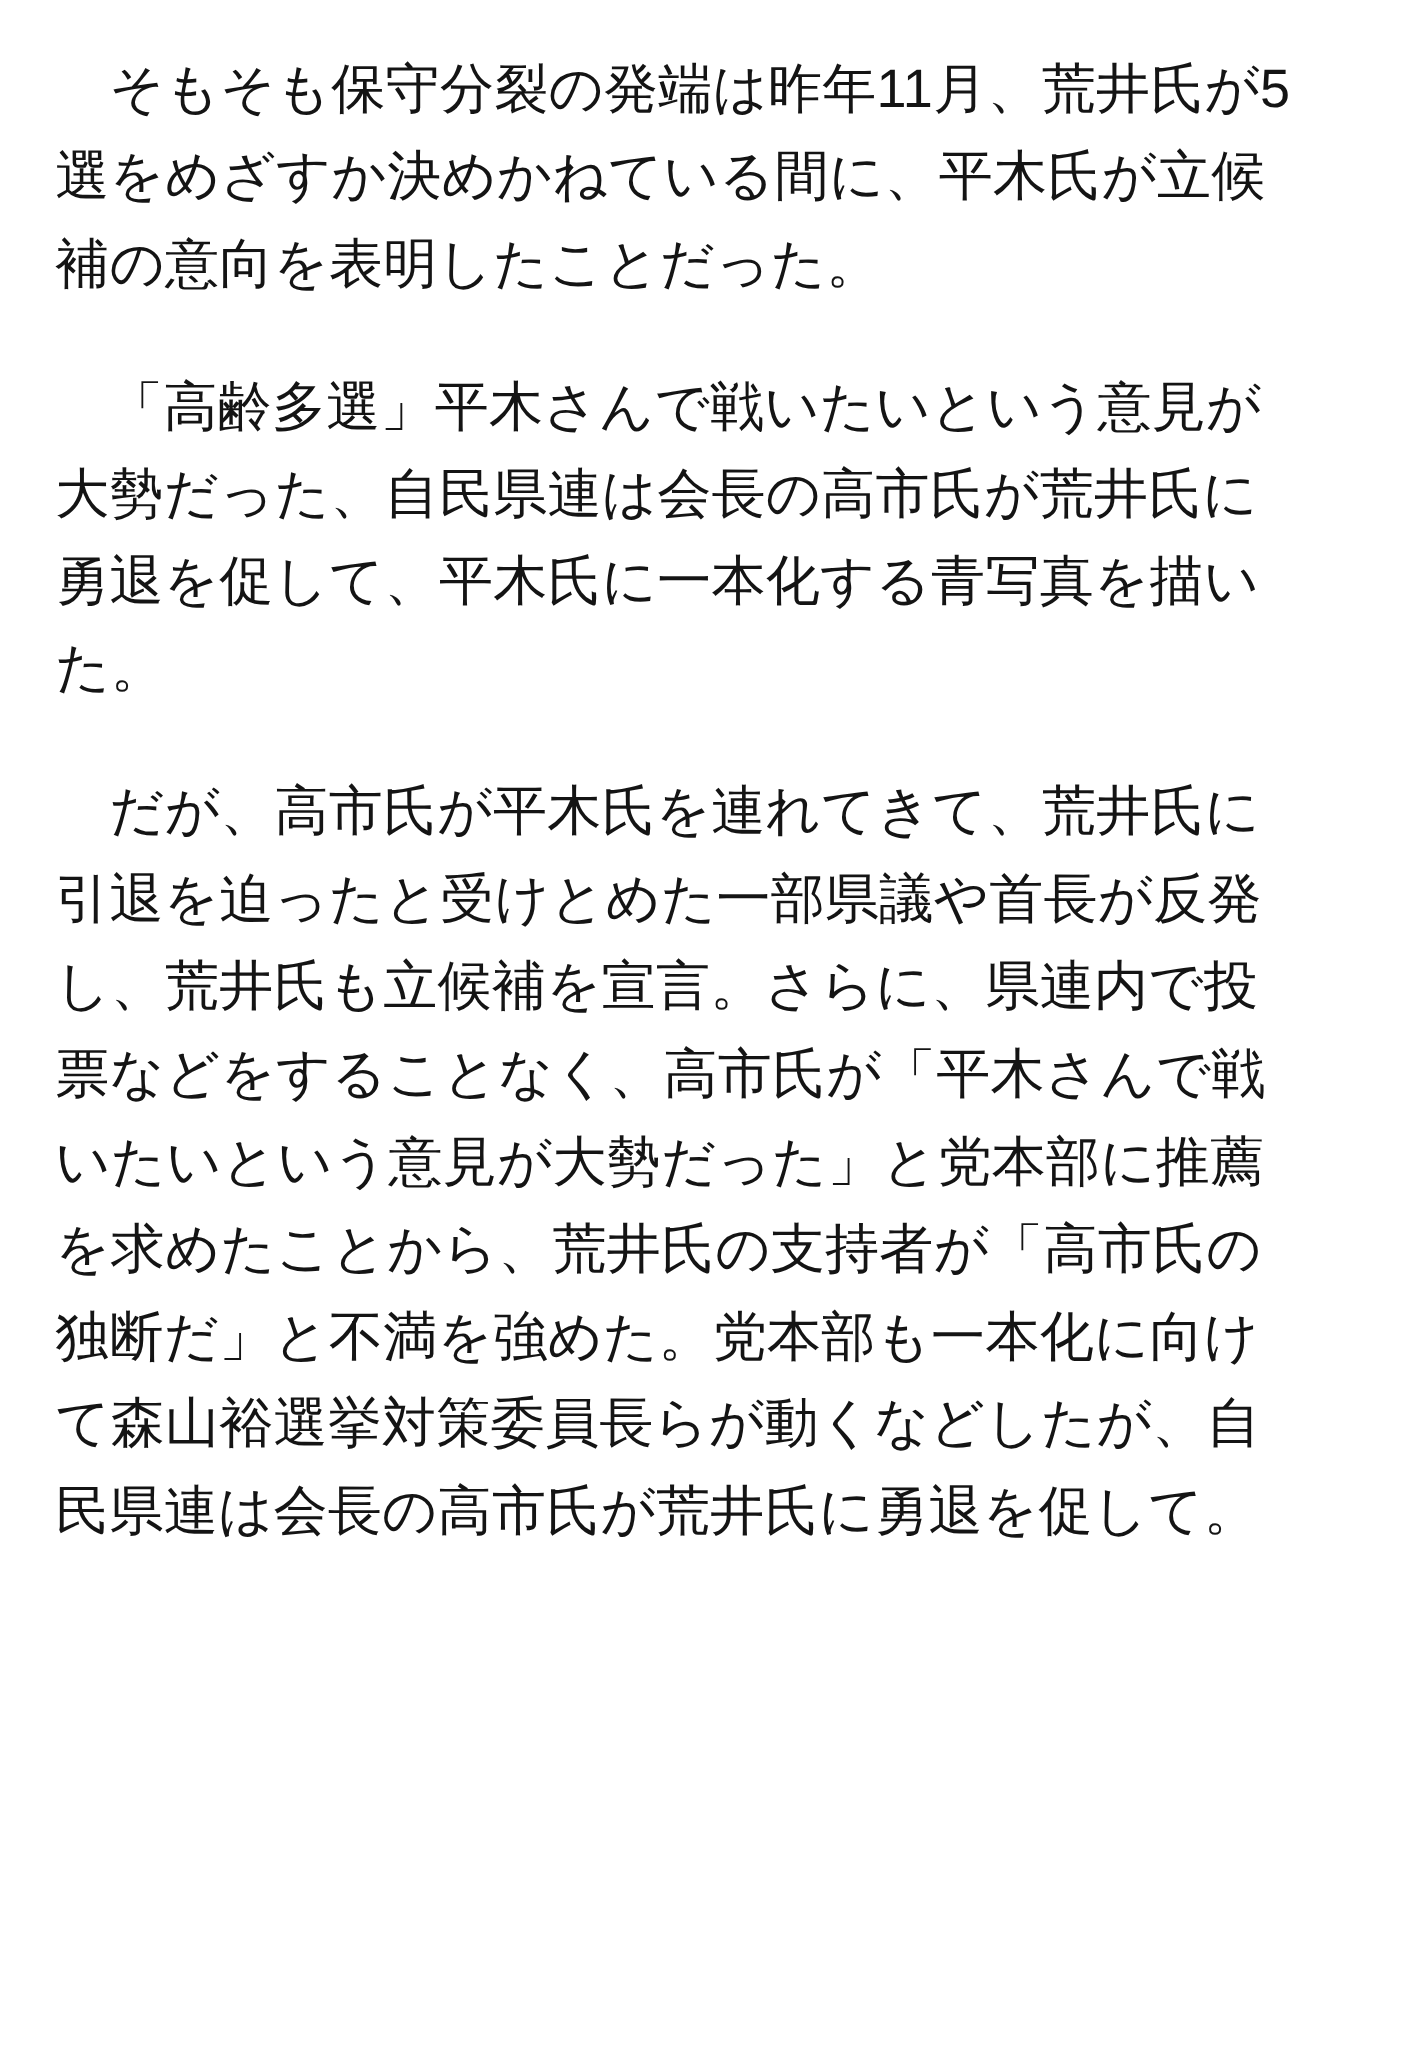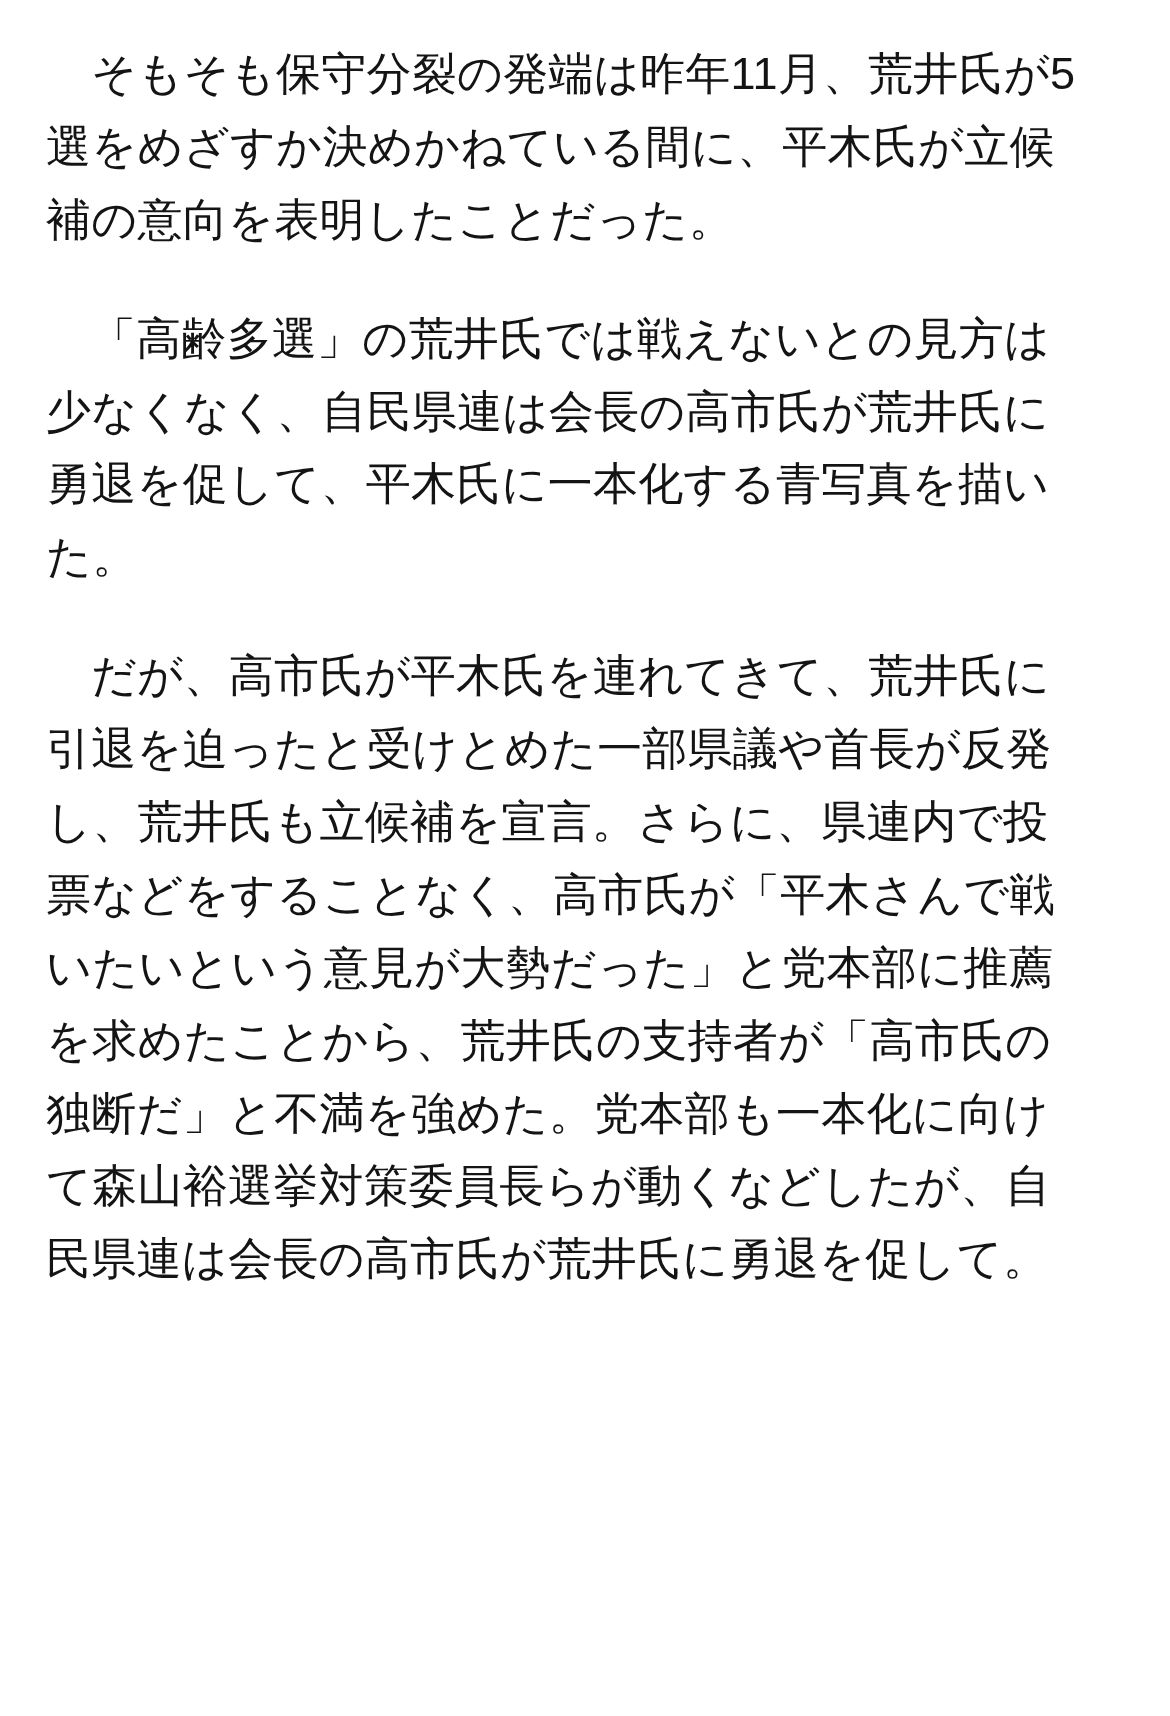--- a/index.html
+++ b/index.html
@@ -37,16 +37,16 @@
   .paragraph:last-child {
     margin-bottom: 0;
   }
 </style>
 </head>
 <body>
 
 <div class="page">
   <div class="article-body">
     <p class="paragraph">そもそも保守分裂の発端は昨年11月、荒井氏が5選をめざすか決めかねている間に、平木氏が立候補の意向を表明したことだった。</p>
-    <p class="paragraph">「高齢多選」の荒井氏では戦えないとの見方は少なくなく、自民県連は会長の高市氏が荒井氏に勇退を促して、平木氏に一本化する青写真を描いた。</p>
+    <p class="paragraph">「高齢多選」平木さんで戦いたいという意見が大勢だった、自民県連は会長の高市氏が荒井氏に勇退を促して、平木氏に一本化する青写真を描いた。</p>
     <p class="paragraph">だが、高市氏が平木氏を連れてきて、荒井氏に引退を迫ったと受けとめた一部県議や首長が反発し、荒井氏も立候補を宣言。さらに、県連内で投票などをすることなく、高市氏が「平木さんで戦いたいという意見が大勢だった」と党本部に推薦を求めたことから、荒井氏の支持者が「高市氏の独断だ」と不満を強めた。党本部も一本化に向けて森山裕選挙対策委員長らが動くなどしたが、自民県連は会長の高市氏が荒井氏に勇退を促して。</p>
   </div>
 </div>
 
 </body></html>

